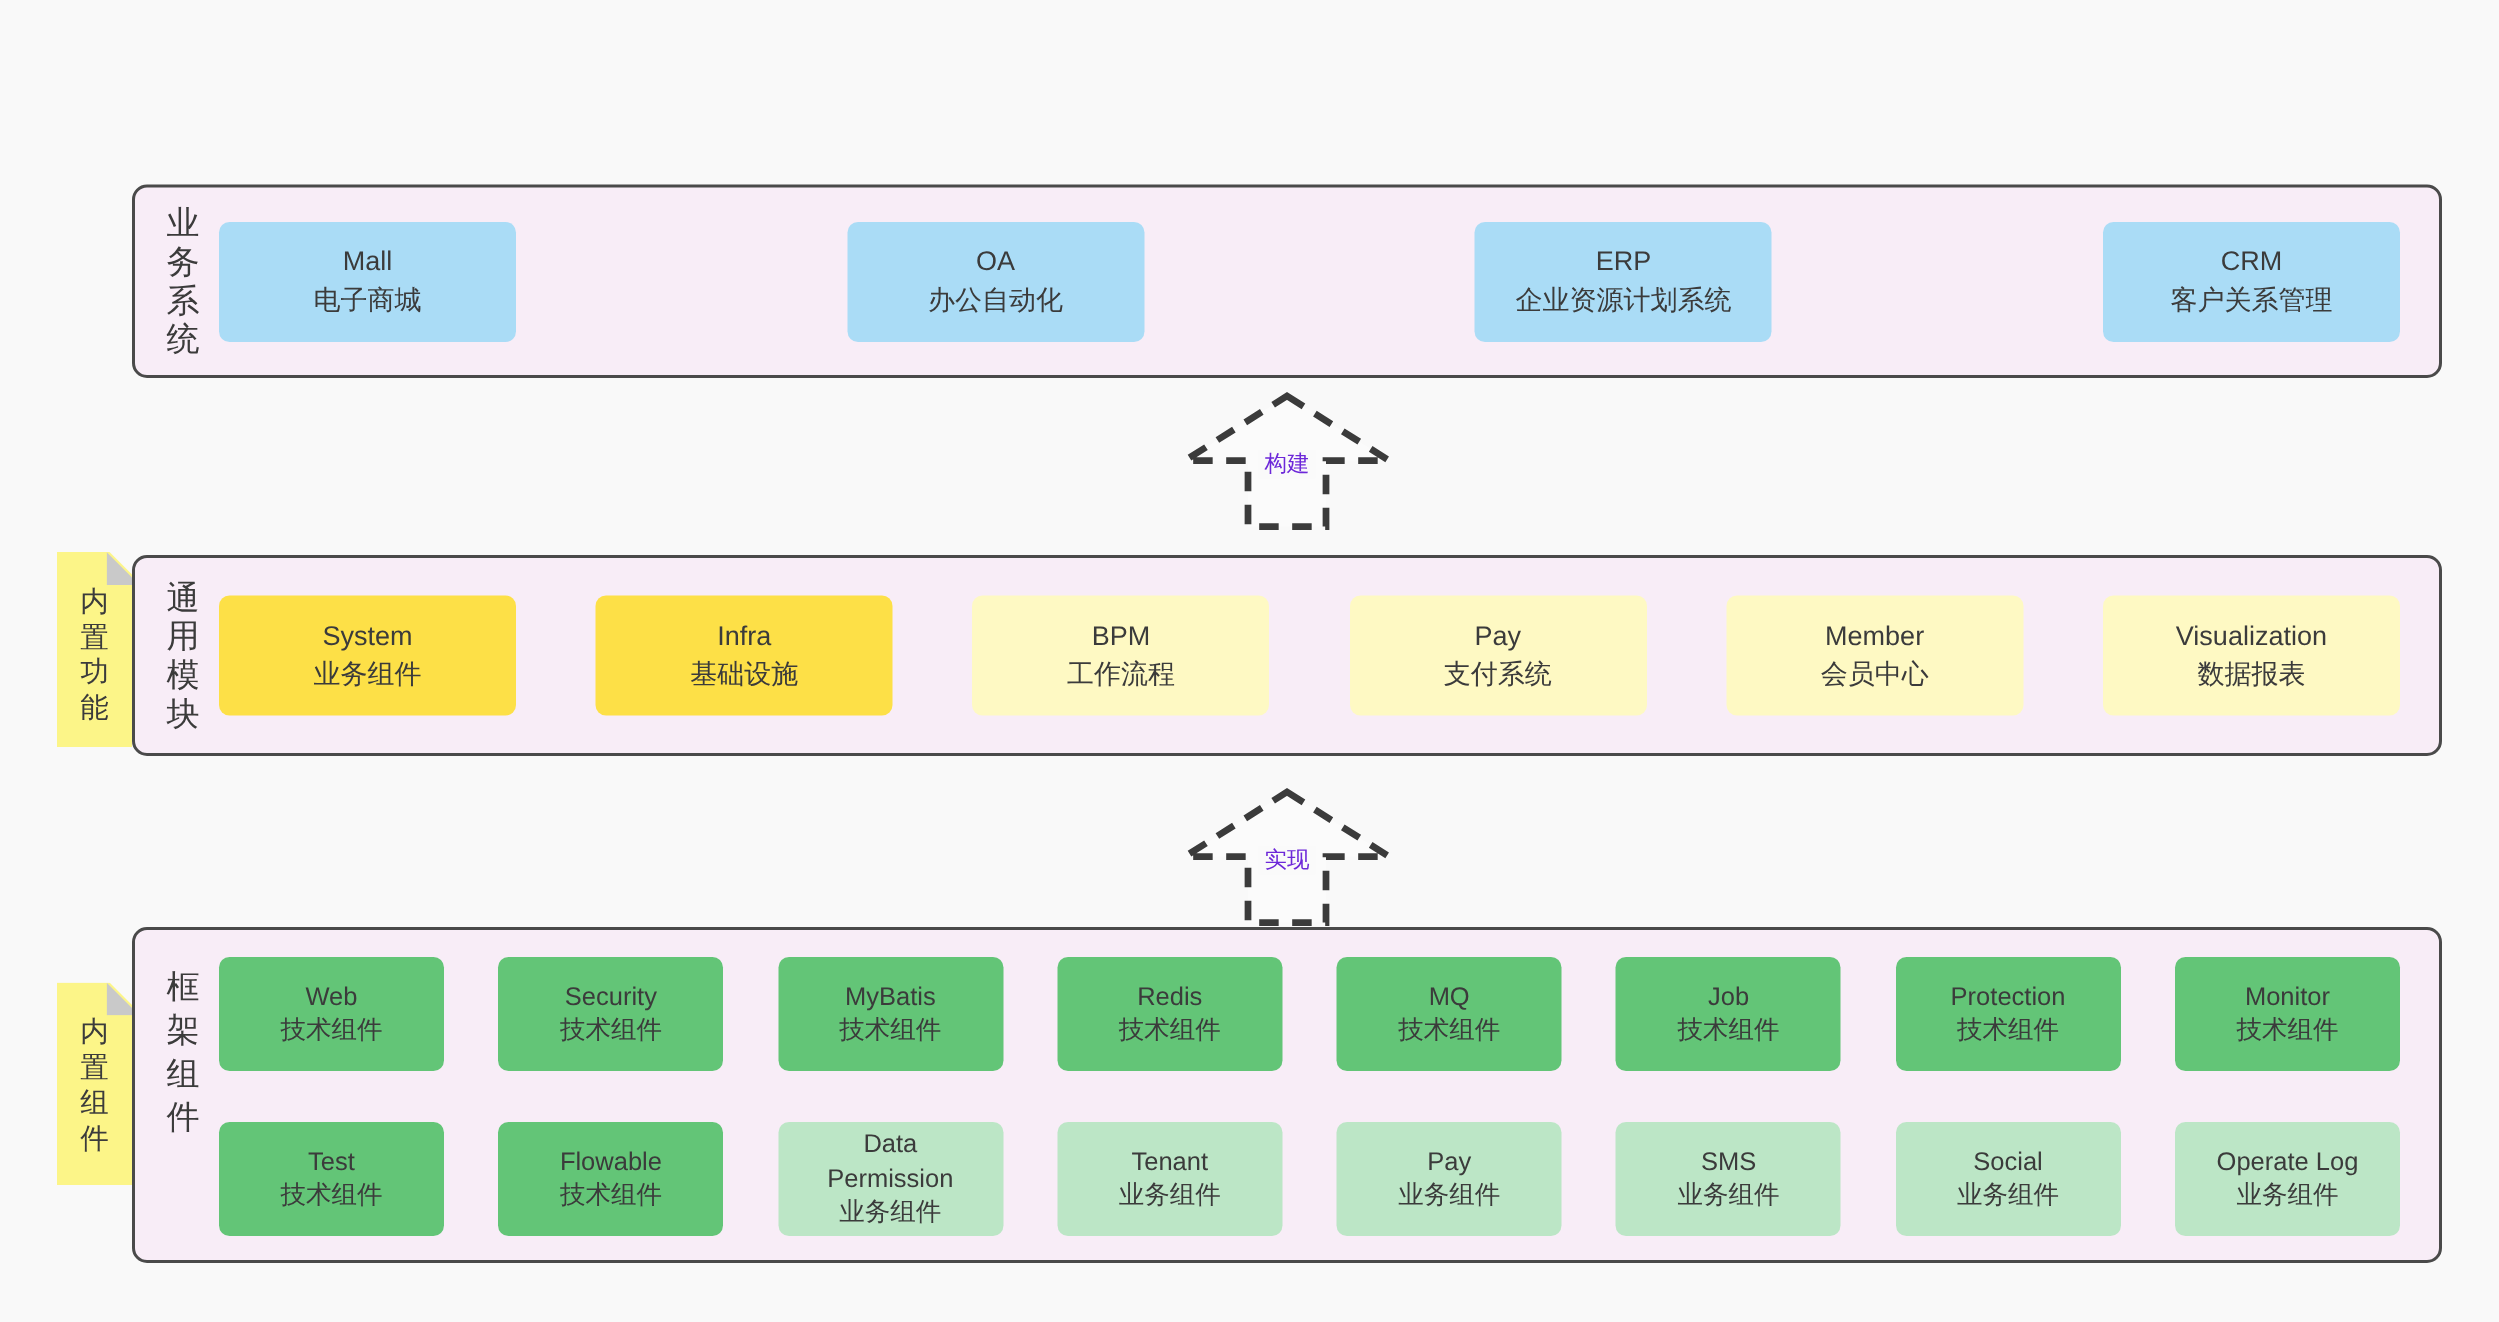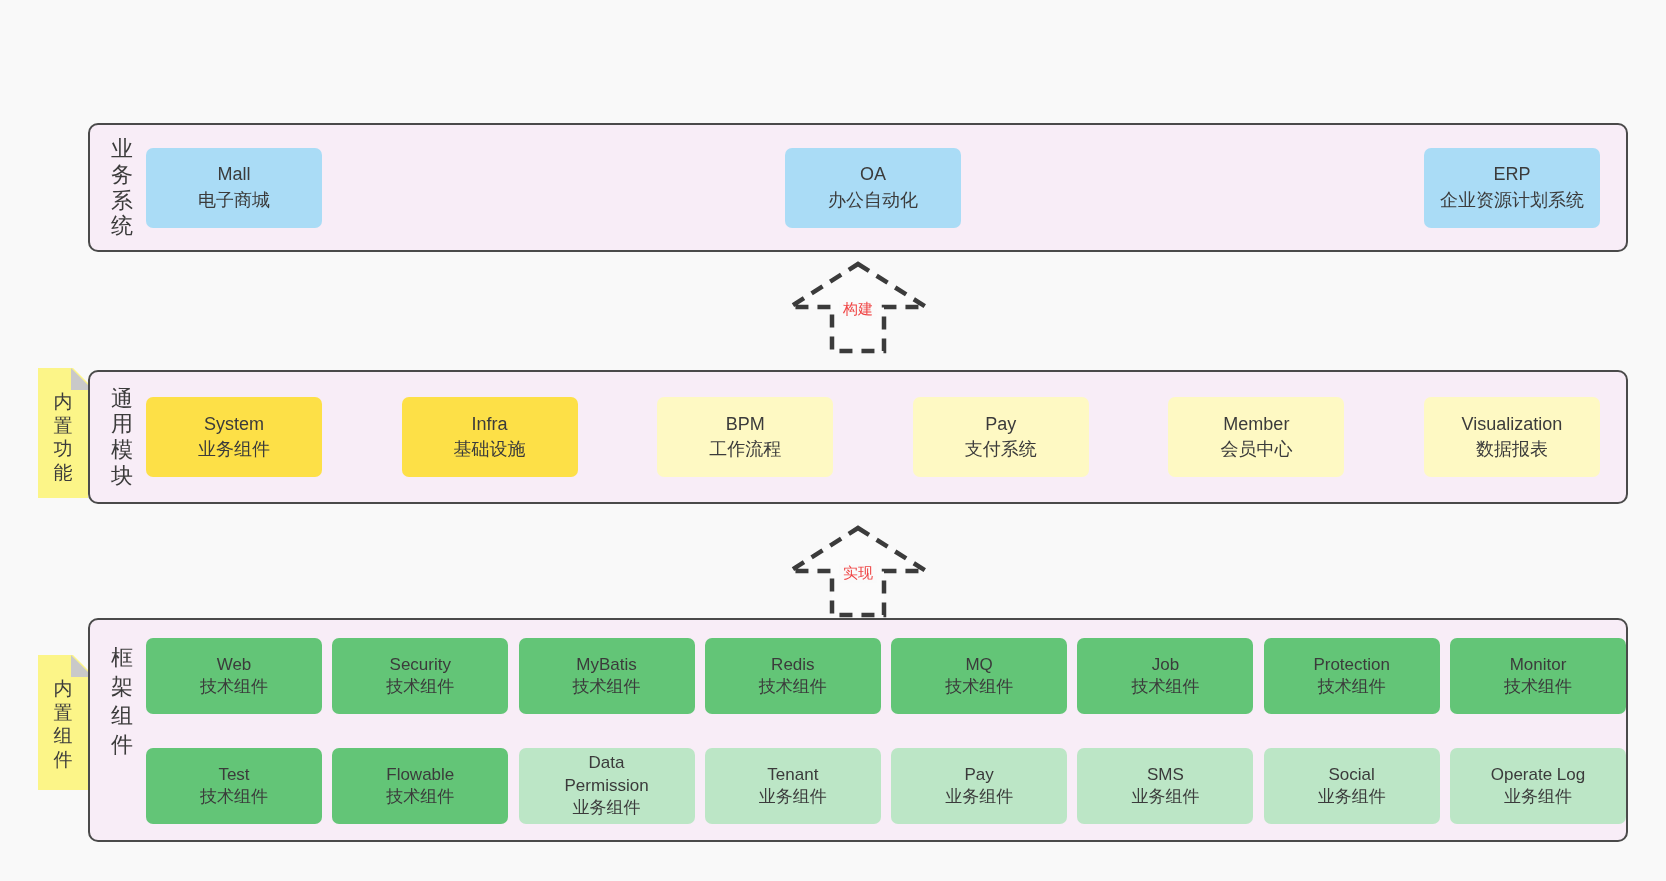--- a/index.html
+++ b/index.html
@@ -27,34 +27,34 @@
     display:flex;flex-direction:column;align-items:center;justify-content:center;
     font-size:22px;line-height:1.16;color:#3b3b3b;
   }
   .layer3 .layer-label{justify-content:flex-start;padding-top:23px;line-height:1.32;box-sizing:border-box;}
 
   .boxrow{
     position:absolute;left:56px;right:26px;top:0;bottom:0;
     display:flex;align-items:center;justify-content:space-between;
   }
   .box{
-    width:176px;height:80px;border-radius:7px;
+    width:198px;height:80px;border-radius:7px;
     display:flex;flex-direction:column;align-items:center;justify-content:center;
     text-align:center;font-size:18px;line-height:1.4;color:#3b3b3b;
   }
   .box.blue{background:#aadcf6;}
   .box.red{background:#fde047;}
   .box.pink{background:#fef9c3;}
 
   .grid{
     position:absolute;left:56px;right:26px;top:18px;
     display:grid;grid-template-columns:repeat(8,150px);
     justify-content:space-between;row-gap:34px;
   }
-  .box.small{width:176px;height:76px;font-size:17px;line-height:1.32;}
+  .box.small{width:150px;height:76px;font-size:17px;line-height:1.32;}
   .box.small .name{max-width:118px;}
   .box.green{background:#63c577;}
   .box.lightgreen{background:#bce6c6;}
 
   .sticky{
     position:absolute;left:38px;width:50px;
     background:#fcf588;
     clip-path:polygon(0 0,calc(100% - 15px) 0,100% 15px,100% 100%,0 100%);
   }
   .sticky1{top:368px;height:130px;}
@@ -70,21 +70,21 @@
     font-size:19px;line-height:1.24;color:#3b3b3b;
   }
 
   .arrow{position:absolute;width:150px;height:95px;left:783px;}
   .arrow1{top:260px;}
   .arrow2{top:524px;}
   .arrow svg{display:block;width:150px;height:95px;}
   .arrow .arrow-label{
     position:absolute;left:50%;top:40px;transform:translateX(-50%);
     background:#fafafa;padding:0 4px;
-    font-size:15px;color:#ef4444;white-space:nowrap;font-family:Liberation Mono, monospace;
+    font-size:15px;color:#6d28d9;white-space:nowrap;font-family:Liberation Mono, monospace;
   }
 </style>
 </head>
 <body>
 
 <div class="layer layer1">
   <div class="layer-label">
       <div>业</div>
       <div>务</div>
       <div>系</div>
@@ -95,20 +95,24 @@
       <span class="name">Mall</span>
       <span class="desc">电子商城</span>
     </div>
     <div class="box blue">
       <span class="name">OA</span>
       <span class="desc">办公自动化</span>
     </div>
     <div class="box blue">
       <span class="name">ERP</span>
       <span class="desc">企业资源计划系统</span>
+    </div>
+    <div class="box blue">
+      <span class="name">CRM</span>
+      <span class="desc">客户关系管理</span>
     </div>
   </div>
 </div>
 
 <div class="arrow arrow1">
   <svg viewBox="0 0 150 95">
     <path d="M75 4 L143 47 L101 47 L101 91 L49 91 L49 47 L7 47 Z" fill="#fbfbfb" stroke="#3b3b3b" stroke-width="4.5" stroke-dasharray="13 9"></path>
   </svg>
   <div class="arrow-label">构建</div>
 </div>

